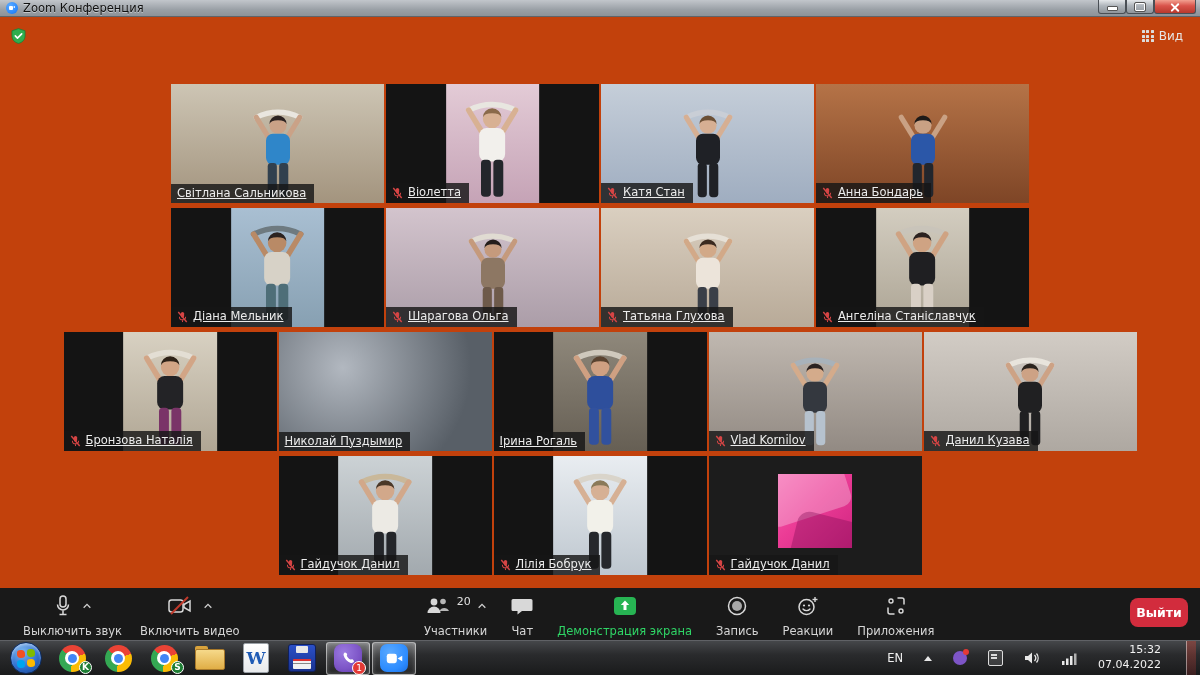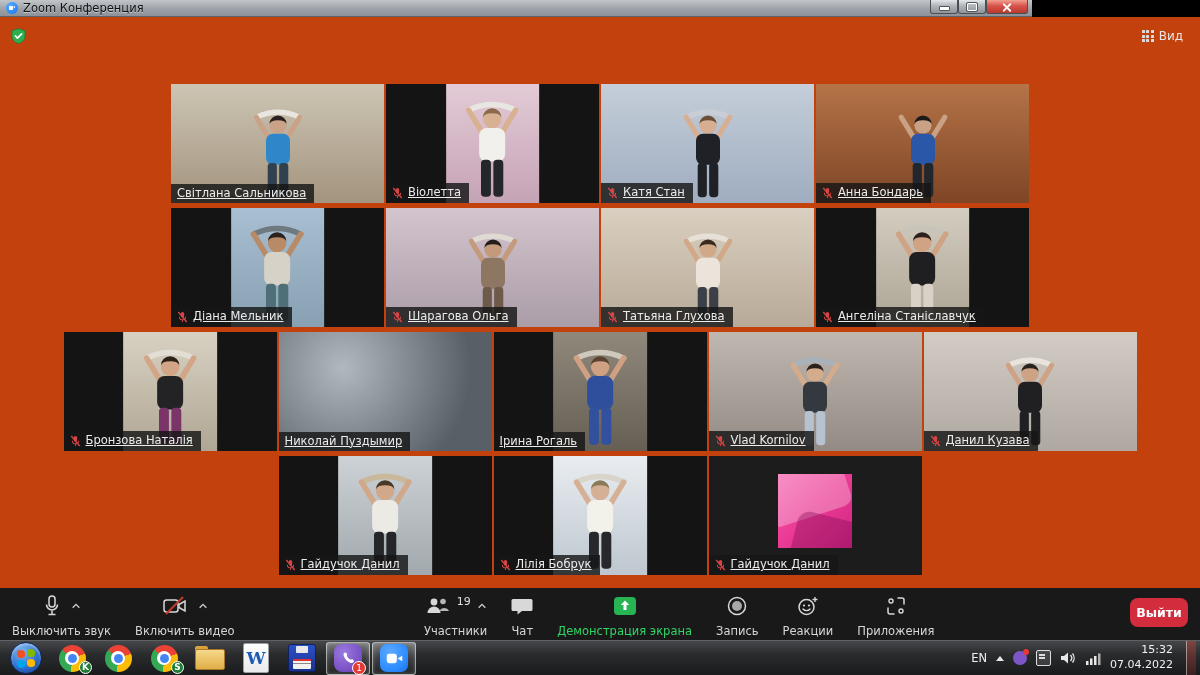--- a/index.html
+++ b/index.html
@@ -1,20 +1,20 @@
 <!DOCTYPE html>
 <html><head>
 <meta charset="utf-8">
 <style>
   html,body{margin:0;padding:0;}
   body{width:1200px;height:675px;position:relative;overflow:hidden;background:#000;
        font-family:"DejaVu Sans","Liberation Sans",sans-serif;-webkit-font-smoothing:antialiased;}
 
   
-  .titlebar{position:absolute;top:0;left:0;width:1032px;height:17px;
+  .titlebar{position:absolute;top:0;left:0;width:1200px;height:17px;
     background:linear-gradient(#c2c6cb,#9aa0a6 60%,#8d9298);border-bottom:1px solid #5f646a;
     display:flex;align-items:center;padding:0 4px;box-sizing:border-box;z-index:30;}
   .appicon{width:12px;height:12px;border-radius:50%;background:radial-gradient(circle at 35% 30%,#5aa9ff,#2d8cff 60%,#1a6fe0);
     margin:0 5px 0 2px;position:relative;flex:0 0 auto;}
   .appicon::before{content:"";position:absolute;left:2.5px;top:4px;width:4.5px;height:4px;background:#fff;border-radius:1px;}
   .appicon::after{content:"";position:absolute;left:7px;top:4.2px;border-top:1.8px solid transparent;border-bottom:1.8px solid transparent;border-right:2.6px solid #fff;}
   .wtitle{font-size:11.5px;color:#111;text-shadow:0 1px 0 rgba(255,255,255,.45);}
   .wbtns{margin-left:auto;display:flex;align-items:flex-start;height:100%;}
   .wbtn{height:14px;width:28px;margin-left:0;border:1px solid #4a4f55;border-top:none;border-radius:0 0 3px 3px;
     background:linear-gradient(#e4e7ea,#aeb4ba 45%,#8f959b);display:flex;align-items:center;justify-content:center;box-sizing:border-box;cursor:pointer;}
@@ -44,21 +44,21 @@
   .avatar-box{position:absolute;left:50%;top:46%;transform:translate(-50%,-50%);width:74px;height:74px;
     background:linear-gradient(135deg,#f563ae 0%,#ec3c96 45%,#cf2580 100%);overflow:hidden;}
   .avatar-box::before{content:"";position:absolute;left:-18px;top:-26px;width:85px;height:70px;background:rgba(255,255,255,.28);transform:rotate(-18deg);border-radius:10px;}
   .avatar-box::after{content:"";position:absolute;right:-20px;bottom:-30px;width:80px;height:60px;background:rgba(120,10,80,.35);transform:rotate(14deg);border-radius:12px;}
   .namebar{position:absolute;left:0;bottom:0;display:flex;align-items:center;gap:5px;
     background:rgba(22,22,22,.82);color:#ececec;font-size:11.5px;line-height:1;padding:4px 8px 4px 6px;max-width:96%;white-space:nowrap;text-decoration:underline;}
   .namebar svg{flex:0 0 auto;}
 
   
   .toolbar{position:absolute;left:0;bottom:0;width:100%;height:52px;background:#191919;}
-  .tb-left{position:absolute;left:8px;top:4px;display:flex;gap:16px;align-items:center;}
+  .tb-left{position:absolute;left:19px;top:4px;display:flex;gap:10px;align-items:center;}
   .tb-center{position:absolute;left:420px;top:4px;display:flex;gap:16px;}
   .tb-item{display:flex;flex-direction:column;align-items:center;justify-content:space-between;height:44px;cursor:pointer;position:relative;padding:2px 4px;}
   .tb-item .lbl{font-size:11.5px;color:#d6d6d6;}
   .tb-item .lbl.green{color:#2fd566;}
   .icnrow{display:flex;align-items:center;gap:10px;height:24px;}
   .count{font-size:11px;color:#e0e0e0;position:relative;top:-5px;left:-4px;}
   .leave{position:absolute;right:12px;top:10px;width:58px;height:29px;background:#d22c3d;border:none;border-radius:8px;
     color:#fff;font-size:12.5px;font-weight:bold;cursor:pointer;font-family:inherit;}
 
   
@@ -82,21 +82,21 @@
   .word span{color:#1f5bb5;font-weight:bold;font-size:17px;font-family:"DejaVu Serif",serif;}
   .floppy{width:26px;height:26px;background:linear-gradient(#2b50c8,#1a3390);border-radius:3px;position:relative;border:1px solid #10205c;}
   .floppy::before{content:"";position:absolute;left:7px;top:1px;width:12px;height:7px;background:#e8e8e8;border-radius:1px;}
   .floppy::after{content:"";position:absolute;left:4px;bottom:2px;width:18px;height:10px;background:#f2f2f2;border-radius:1px;
     background-image:linear-gradient(#d33 2px,transparent 2px,transparent 4px,#888 4px,#888 5px,transparent 5px);}
   .viber{width:28px;height:28px;border-radius:8px;background:radial-gradient(circle at 35% 30%,#9b7ae0,#7d55c7 60%,#5d3aa8);display:flex;align-items:center;justify-content:center;position:relative;}
   .badge{position:absolute;right:-4px;bottom:-3px;min-width:14px;height:14px;border-radius:7px;background:#e43935;color:#fff;font-size:9px;
     display:flex;align-items:center;justify-content:center;border:1px solid #fff;box-sizing:border-box;padding:0 2px;}
   .zoomapp{width:28px;height:28px;border-radius:7px;background:radial-gradient(circle at 35% 30%,#5aa9ff,#2d8cff 65%,#1d6fe0);display:flex;align-items:center;justify-content:center;}
 
-  .tray{margin-left:auto;display:flex;align-items:center;gap:9px;padding-right:4px;height:100%;}
+  .tray{margin-left:auto;display:flex;align-items:center;gap:21px;padding-right:4px;height:100%;}
   .tray .lang{color:#f0f0f0;font-size:11.5px;}
   .tricaret{width:0;height:0;border-left:4px solid transparent;border-right:4px solid transparent;border-bottom:5px solid #e8e8e8;}
   .viber-mini{width:14px;height:14px;border-radius:50%;background:#7d55c7;position:relative;}
   .viber-mini::after{content:"";position:absolute;right:-2px;top:-2px;width:6px;height:6px;border-radius:50%;background:#e43935;}
   .tray-generic{width:13px;height:14px;border:1.5px solid #dcdcdc;border-radius:2px;position:relative;background:rgba(255,255,255,.12);}
   .tray-generic::after{content:"";position:absolute;left:2px;top:3px;width:6px;height:1.5px;background:#dcdcdc;box-shadow:0 3px 0 #dcdcdc;}
   .clock{color:#f2f2f2;font-size:11px;text-align:right;line-height:1.35;padding-right:4px;}
   .showdesk{width:9px;height:100%;border-left:1px solid rgba(255,255,255,.45);background:linear-gradient(180deg,rgba(170,70,60,.55),rgba(120,40,40,.35));}
 
   .caret-up{width:10px;height:8px;}
@@ -523,21 +523,21 @@
 
     <div class="tb-center">
       <div class="tb-item">
         <div class="icnrow">
           <svg width="26" height="20" viewBox="0 0 26 20">
             <circle cx="9" cy="6" r="3.4" fill="#d8d8d8"></circle>
             <path d="M2.5 17 a6.5 6.5 0 0 1 13 0 z" fill="#d8d8d8"></path>
             <circle cx="18" cy="5.5" r="2.8" fill="#b8b8b8"></circle>
             <path d="M14.5 15 a5.3 5.3 0 0 1 9.5 0 z" fill="#b8b8b8"></path>
           </svg>
-          <span class="count">19</span>
+          <span class="count">20</span>
           <svg class="caret-up" viewBox="0 0 12 8" style="margin-left:-8px">
             <polyline points="2,6 6,2 10,6" fill="none" stroke="#cfcfcf" stroke-width="1.6"></polyline>
           </svg>
         </div>
         <span class="lbl">Участники</span>
       </div>
 
       <div class="tb-item">
         <div class="icnrow">
           <svg width="22" height="20" viewBox="0 0 22 20">

